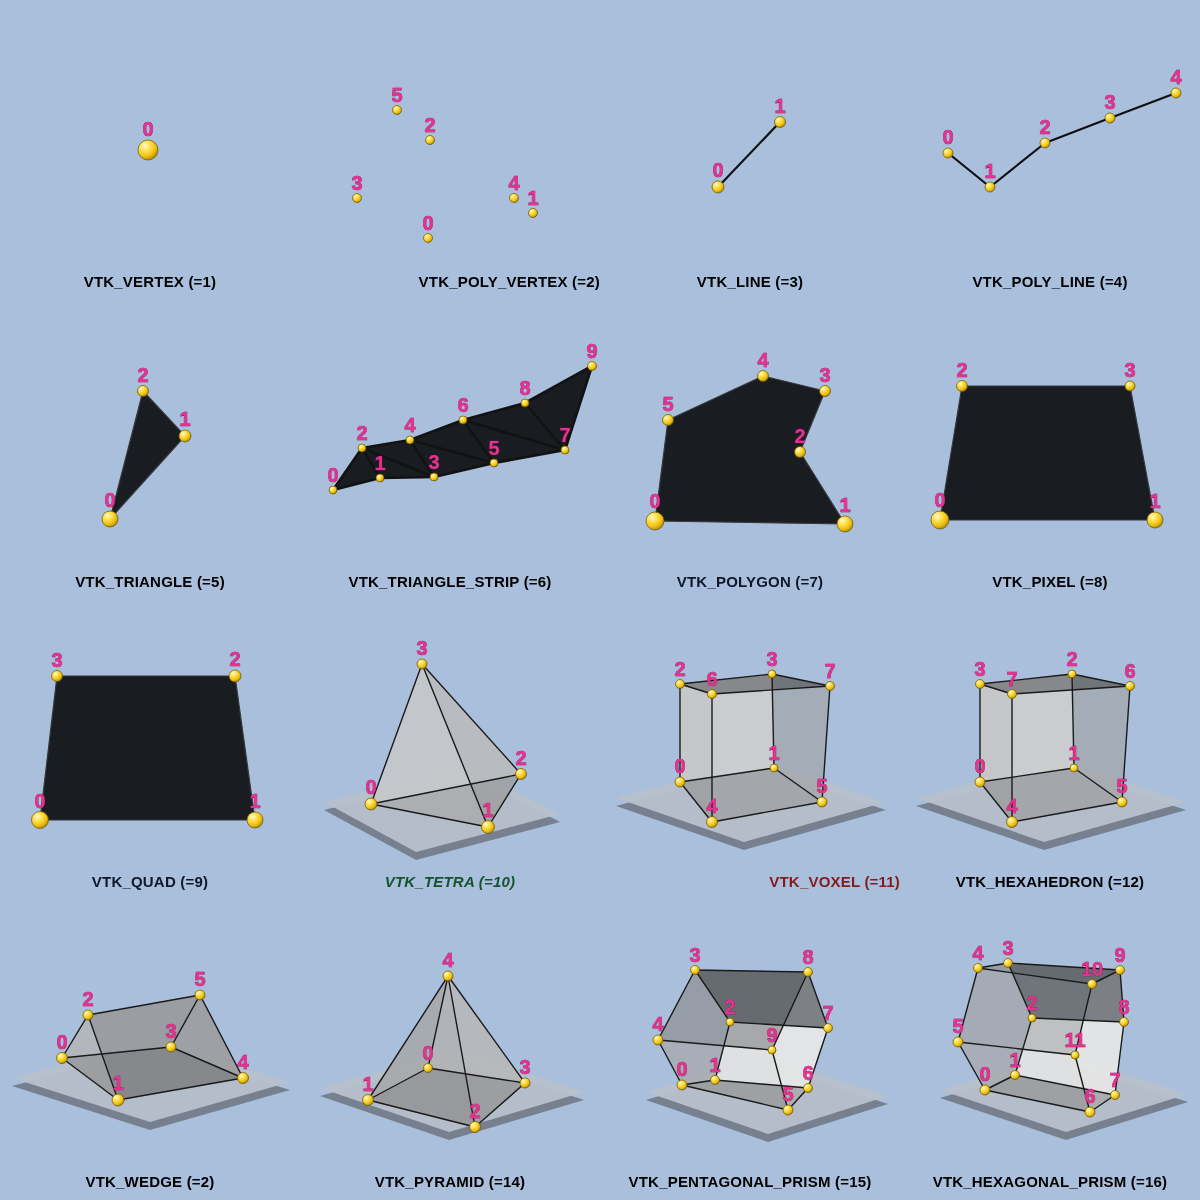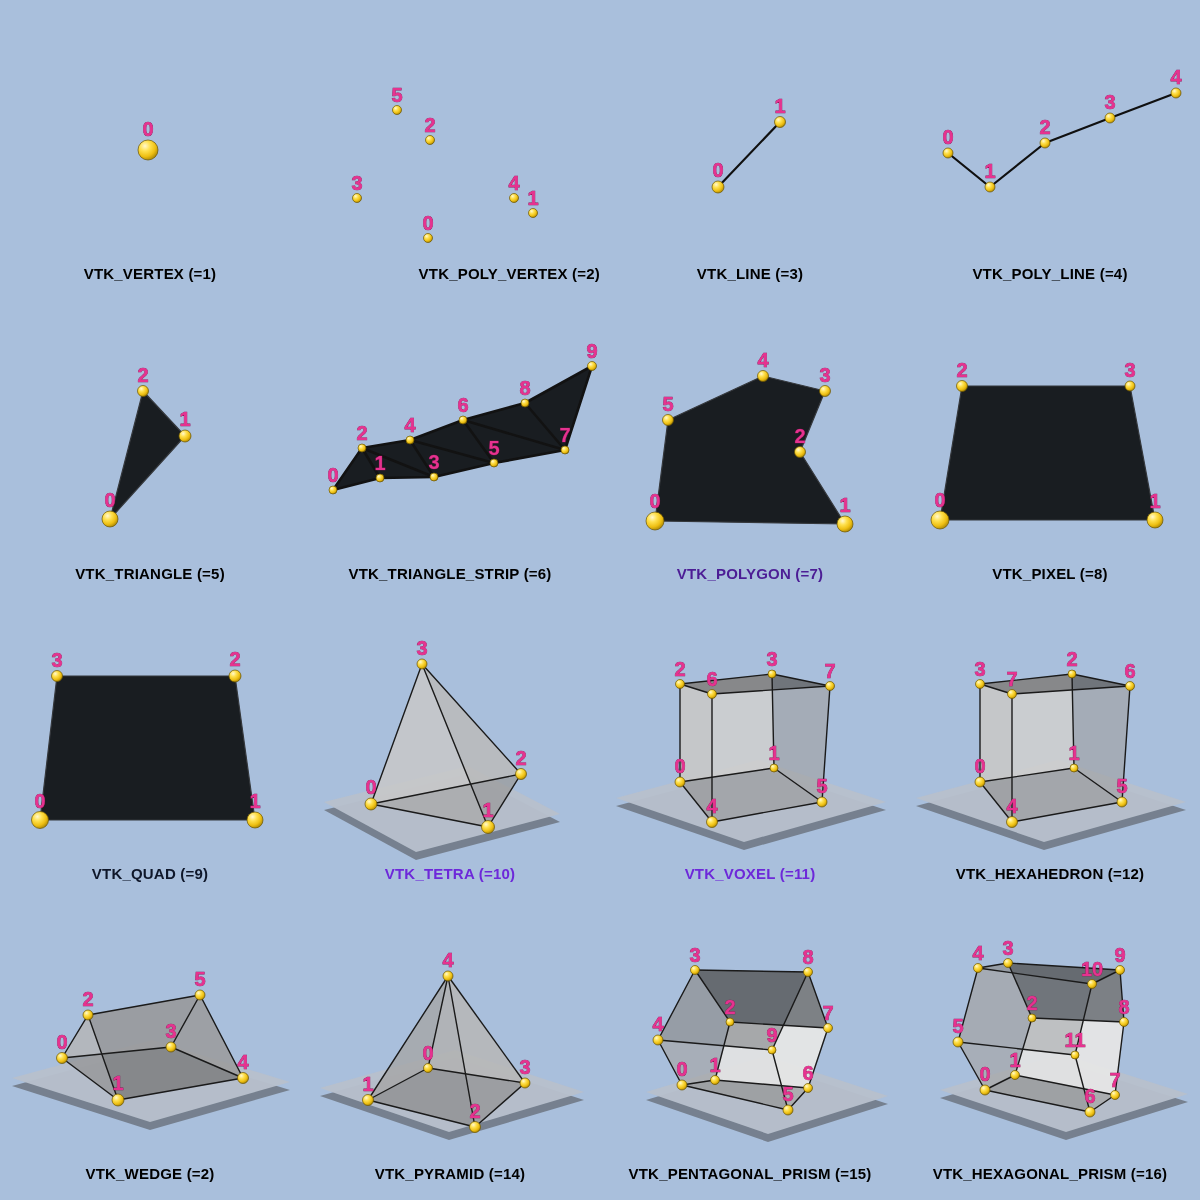--- a/index.html
+++ b/index.html
@@ -11,21 +11,21 @@
   }
   .grid {
     width: 1200px; height: 1200px;
     display: grid;
     grid-template-columns: repeat(4, 300px);
     grid-template-rows: repeat(4, 300px);
   }
   .pane { position: relative; width: 300px; height: 300px; }
   .pane svg.canvas { position: absolute; left: 0; top: 0; width: 300px; height: 300px; display: block; }
   .caption {
-    position: absolute; bottom: 18px; left: 0; width: 100%;
+    position: absolute; bottom: 10px; left: 0; width: 100%;
     text-align: center; font-weight: bold; font-size: 15px;
     color: #000; white-space: nowrap; letter-spacing: 0.2px;
   }
   text.pt-label { font-family: "Liberation Sans", sans-serif; font-weight: bold; }
 </style>
 </head>
 <body style="background: rgb(169, 191, 220);">
 
 <svg width="0" height="0" style="position:absolute">
   <defs>
@@ -172,21 +172,21 @@
         <circle cx="225" cy="91" r="5.5" fill="url(#sphereGrad)" stroke="#6b5400" stroke-width="0.7"></circle>
         <circle cx="163" cy="76" r="5.5" fill="url(#sphereGrad)" stroke="#6b5400" stroke-width="0.7"></circle>
         <circle cx="68" cy="120" r="5.5" fill="url(#sphereGrad)" stroke="#6b5400" stroke-width="0.7"></circle>
         <text x="55" y="208" text-anchor="middle" class="pt-label" fill="#e6328f" stroke="#8f1257" stroke-width="0.6" paint-order="stroke" font-size="20">0</text>
         <text x="245" y="212" text-anchor="middle" class="pt-label" fill="#e6328f" stroke="#8f1257" stroke-width="0.6" paint-order="stroke" font-size="20">1</text>
         <text x="200" y="142.5" text-anchor="middle" class="pt-label" fill="#e6328f" stroke="#8f1257" stroke-width="0.6" paint-order="stroke" font-size="20">2</text>
         <text x="225" y="81.5" text-anchor="middle" class="pt-label" fill="#e6328f" stroke="#8f1257" stroke-width="0.6" paint-order="stroke" font-size="20">3</text>
         <text x="163" y="66.5" text-anchor="middle" class="pt-label" fill="#e6328f" stroke="#8f1257" stroke-width="0.6" paint-order="stroke" font-size="20">4</text>
         <text x="68" y="110.5" text-anchor="middle" class="pt-label" fill="#e6328f" stroke="#8f1257" stroke-width="0.6" paint-order="stroke" font-size="20">5</text>
       </svg>
-    <div class="caption" style="color: #4c1d95;">VTK_POLYGON (=7)</div>
+    <div class="caption" style="color: #0f172a;">VTK_POLYGON (=7)</div>
   </div>
   <div class="pane">
     <svg class="canvas" viewBox="0 0 300 300">
         <polygon points="40,220 255,220 230,86 62,86" fill="function fill() { [native code] }" fill-opacity="0.85"></polygon>
         <line x1="40" y1="220" x2="255" y2="220" stroke="#35383c" stroke-width="1.2" stroke-linecap="round"></line>
         <line x1="255" y1="220" x2="230" y2="86" stroke="#35383c" stroke-width="1.2" stroke-linecap="round"></line>
         <line x1="230" y1="86" x2="62" y2="86" stroke="#35383c" stroke-width="1.2" stroke-linecap="round"></line>
         <line x1="62" y1="86" x2="40" y2="220" stroke="#35383c" stroke-width="1.2" stroke-linecap="round"></line>
         <circle cx="40" cy="220" r="9" fill="url(#sphereGrad)" stroke="#6b5400" stroke-width="0.7"></circle>
         <circle cx="255" cy="220" r="8" fill="url(#sphereGrad)" stroke="#6b5400" stroke-width="0.7"></circle>
@@ -233,21 +233,21 @@
         <line x1="221" y1="174" x2="122" y2="64" stroke="#1a1a1a" stroke-width="1.4" stroke-linecap="round"></line>
         <circle cx="71" cy="204" r="6" fill="url(#sphereGrad)" stroke="#6b5400" stroke-width="0.7"></circle>
         <circle cx="188" cy="227" r="6.5" fill="url(#sphereGrad)" stroke="#6b5400" stroke-width="0.7"></circle>
         <circle cx="221" cy="174" r="5.5" fill="url(#sphereGrad)" stroke="#6b5400" stroke-width="0.7"></circle>
         <circle cx="122" cy="64" r="5" fill="url(#sphereGrad)" stroke="#6b5400" stroke-width="0.7"></circle>
         <text x="71" y="194" text-anchor="middle" class="pt-label" fill="#e6328f" stroke="#8f1257" stroke-width="0.6" paint-order="stroke" font-size="20">0</text>
         <text x="188" y="216.5" text-anchor="middle" class="pt-label" fill="#e6328f" stroke="#8f1257" stroke-width="0.6" paint-order="stroke" font-size="20">1</text>
         <text x="221" y="164.5" text-anchor="middle" class="pt-label" fill="#e6328f" stroke="#8f1257" stroke-width="0.6" paint-order="stroke" font-size="20">2</text>
         <text x="122" y="55" text-anchor="middle" class="pt-label" fill="#e6328f" stroke="#8f1257" stroke-width="0.6" paint-order="stroke" font-size="20">3</text>
       </svg>
-    <div class="caption" style="color: #6d28d9;">VTK_TETRA (=10)</div>
+    <div class="caption" style="color: #14532d; font-style: italic;">VTK_TETRA (=10)</div>
   </div>
   <div class="pane">
     <svg class="canvas" viewBox="0 0 300 300">
         <polygon points="16,206 158,168 286,210 144,250" fill="#76808f"></polygon>
         <polygon points="16,198 158,160 286,202 144,242" fill="#b7c0cc" fill-opacity="0.96"></polygon>
         <polygon points="80,182 174,168 172,74 80,84" fill="#e4e4e4" fill-opacity="0.85"></polygon>
         <polygon points="80,182 80,84 112,94 112,222" fill="#b0b0b0" fill-opacity="0.5"></polygon>
         <polygon points="80,182 174,168 222,202 112,222" fill="#8a8a8a" fill-opacity="0.45"></polygon>
         <polygon points="174,168 172,74 230,86 222,202" fill="#9a9a9a" fill-opacity="0.45"></polygon>
         <polygon points="80,84 172,74 230,86 112,94" fill="#4f4f4f" fill-opacity="0.6"></polygon>
@@ -274,21 +274,21 @@
         <circle cx="230" cy="86" r="4.5" fill="url(#sphereGrad)" stroke="#6b5400" stroke-width="0.7"></circle>
         <text x="80" y="173" text-anchor="middle" class="pt-label" fill="#e6328f" stroke="#8f1257" stroke-width="0.6" paint-order="stroke" font-size="20">0</text>
         <text x="174" y="160" text-anchor="middle" class="pt-label" fill="#e6328f" stroke="#8f1257" stroke-width="0.6" paint-order="stroke" font-size="20">1</text>
         <text x="80" y="75.5" text-anchor="middle" class="pt-label" fill="#e6328f" stroke="#8f1257" stroke-width="0.6" paint-order="stroke" font-size="20">2</text>
         <text x="172" y="66" text-anchor="middle" class="pt-label" fill="#e6328f" stroke="#8f1257" stroke-width="0.6" paint-order="stroke" font-size="20">3</text>
         <text x="112" y="212.5" text-anchor="middle" class="pt-label" fill="#e6328f" stroke="#8f1257" stroke-width="0.6" paint-order="stroke" font-size="20">4</text>
         <text x="222" y="193" text-anchor="middle" class="pt-label" fill="#e6328f" stroke="#8f1257" stroke-width="0.6" paint-order="stroke" font-size="20">5</text>
         <text x="112" y="85.5" text-anchor="middle" class="pt-label" fill="#e6328f" stroke="#8f1257" stroke-width="0.6" paint-order="stroke" font-size="20">6</text>
         <text x="230" y="77.5" text-anchor="middle" class="pt-label" fill="#e6328f" stroke="#8f1257" stroke-width="0.6" paint-order="stroke" font-size="20">7</text>
       </svg>
-    <div class="caption" style="color: #6d28d9;">VTK_VOXEL (=11)</div>
+    <div class="caption" style="color: #7f1d1d; text-align: right;">VTK_VOXEL (=11)</div>
   </div>
   <div class="pane">
     <svg class="canvas" viewBox="0 0 300 300">
         <polygon points="16,206 158,168 286,210 144,250" fill="#76808f"></polygon>
         <polygon points="16,198 158,160 286,202 144,242" fill="#b7c0cc" fill-opacity="0.96"></polygon>
         <polygon points="80,182 174,168 172,74 80,84" fill="#e4e4e4" fill-opacity="0.85"></polygon>
         <polygon points="80,182 80,84 112,94 112,222" fill="#b0b0b0" fill-opacity="0.5"></polygon>
         <polygon points="80,182 174,168 222,202 112,222" fill="#8a8a8a" fill-opacity="0.45"></polygon>
         <polygon points="174,168 172,74 230,86 222,202" fill="#9a9a9a" fill-opacity="0.45"></polygon>
         <polygon points="80,84 172,74 230,86 112,94" fill="#4f4f4f" fill-opacity="0.6"></polygon>

